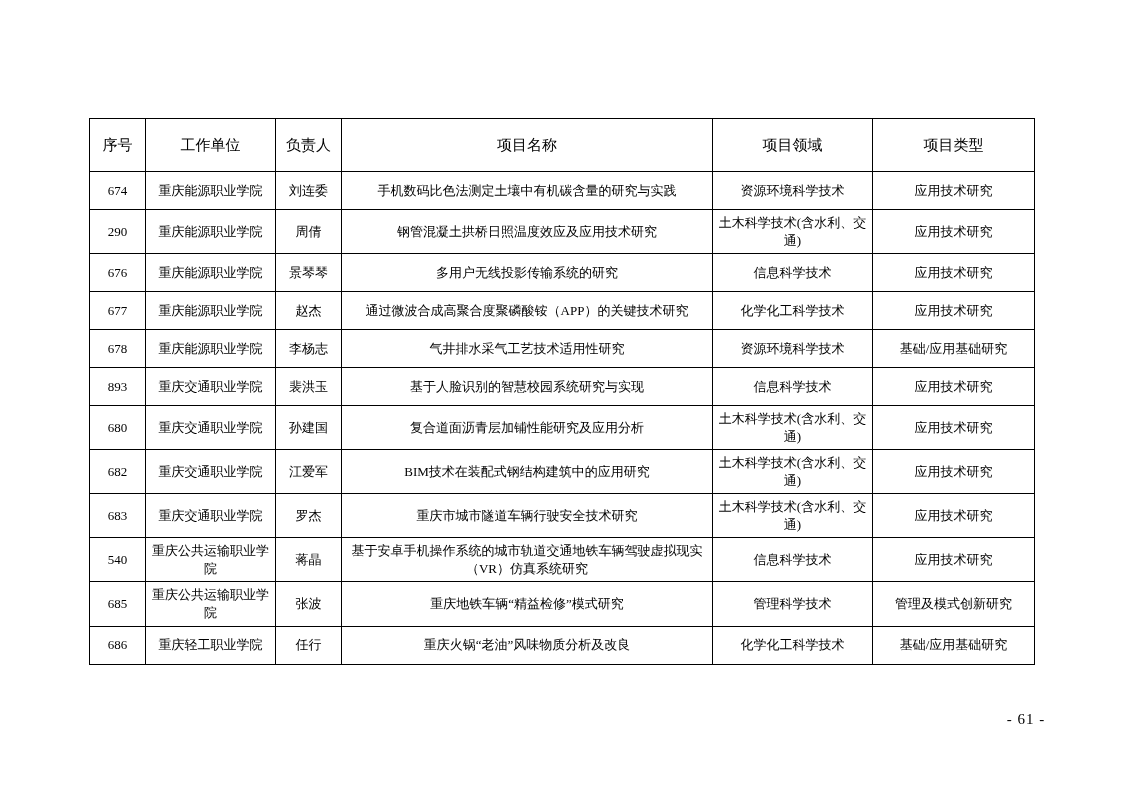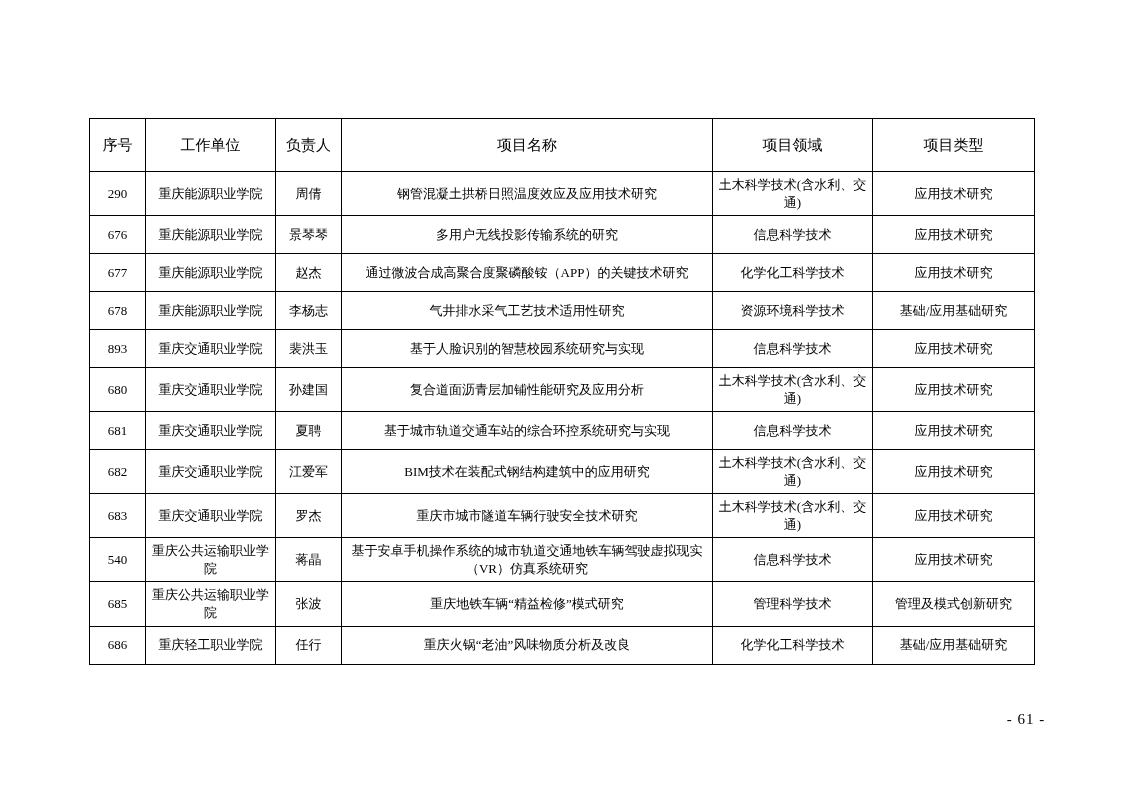--- a/index.html
+++ b/index.html
@@ -96,20 +96,28 @@
           <th>序号</th>
           <th>工作单位</th>
           <th>负责人</th>
           <th>项目名称</th>
           <th>项目领域</th>
           <th>项目类型</th>
         </tr>
       </thead>
       <tbody>
         <tr>
+          <td>674</td>
+          <td>重庆能源职业学院</td>
+          <td>刘连委</td>
+          <td class="title-cell">手机数码比色法测定土壤中有机碳含量的研究与实践</td>
+          <td>资源环境科学技术</td>
+          <td>应用技术研究</td>
+        </tr>
+        <tr>
           <td>290</td>
           <td>重庆能源职业学院</td>
           <td>周倩</td>
           <td class="title-cell">钢管混凝土拱桥日照温度效应及应用技术研究</td>
           <td>土木科学技术(含水利、交通)</td>
           <td>应用技术研究</td>
         </tr>
         <tr>
           <td>676</td>
           <td>重庆能源职业学院</td>
@@ -141,28 +149,20 @@
           <td class="title-cell">基于人脸识别的智慧校园系统研究与实现</td>
           <td>信息科学技术</td>
           <td>应用技术研究</td>
         </tr>
         <tr>
           <td>680</td>
           <td>重庆交通职业学院</td>
           <td>孙建国</td>
           <td class="title-cell">复合道面沥青层加铺性能研究及应用分析</td>
           <td>土木科学技术(含水利、交通)</td>
-          <td>应用技术研究</td>
-        </tr>
-        <tr>
-          <td>681</td>
-          <td>重庆交通职业学院</td>
-          <td>夏聘</td>
-          <td class="title-cell">基于城市轨道交通车站的综合环控系统研究与实现</td>
-          <td>信息科学技术</td>
           <td>应用技术研究</td>
         </tr>
         <tr>
           <td>682</td>
           <td>重庆交通职业学院</td>
           <td>江爱军</td>
           <td class="title-cell">BIM技术在装配式钢结构建筑中的应用研究</td>
           <td>土木科学技术(含水利、交通)</td>
           <td>应用技术研究</td>
         </tr>

